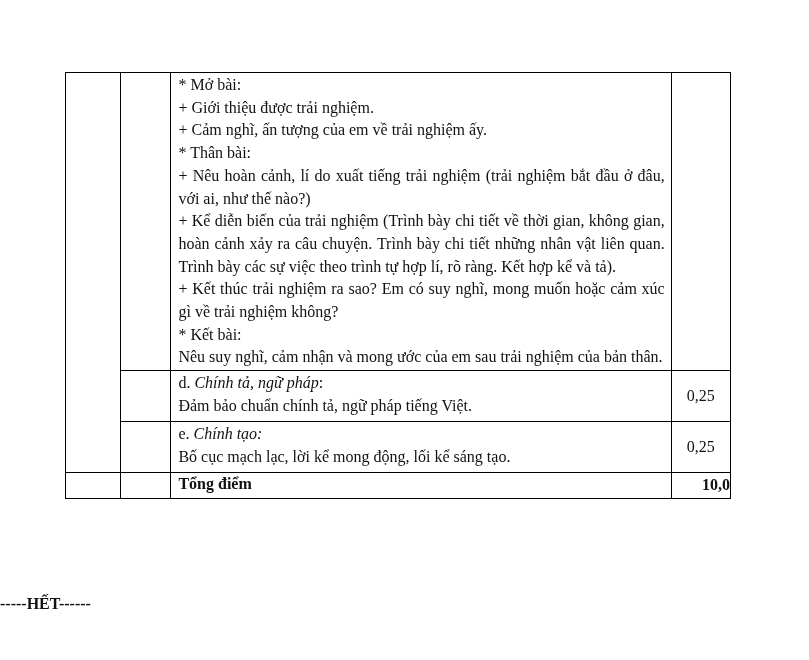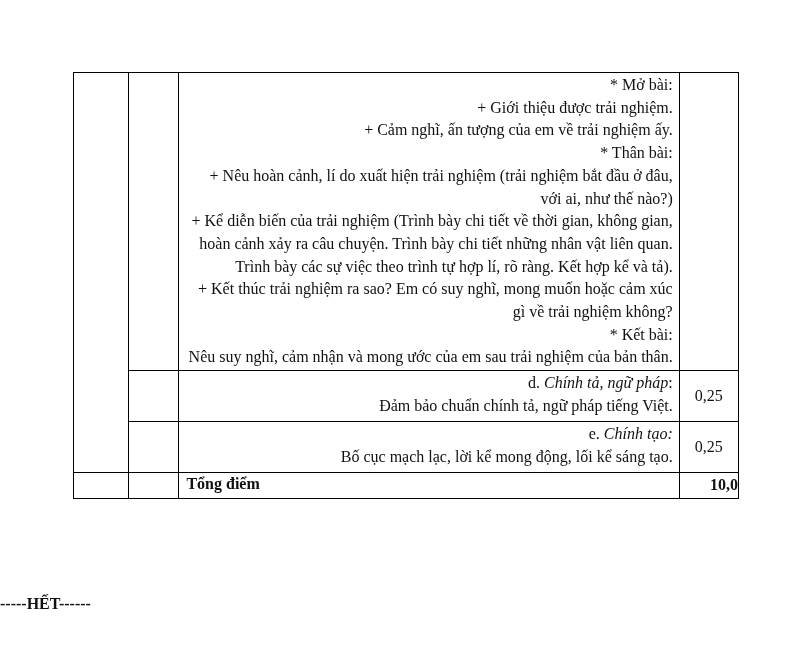--- a/index.html
+++ b/index.html
@@ -1,26 +1,26 @@
 <!DOCTYPE html>
 <html><head>
   <meta charset="utf-8">
   <style>
     html, body { margin: 0; padding: 0; background: #ffffff; }
     body { width: 809px; height: 660px; position: relative; overflow: hidden;
            font-family: "Liberation Serif", "DejaVu Serif", serif; color: #111; }
-    table.rubric { position: absolute; left: 73px; top: 72px; border-collapse: collapse;
+    table.rubric { position: absolute; left: 65px; top: 72px; border-collapse: collapse;
                    width: 666px; font-size: 16px; line-height: 22.7px; font-family: Liberation Serif, serif; }
     table.rubric td { border: 1.3px solid #000; padding: 0; vertical-align: top; }
     td.c1 { width: 55px; }
     td.c2 { width: 51px; }
     td.c3 { width: 497px; padding: 0 6px 0 7px !important; }
     td.c4 { width: 59px; text-align: center; vertical-align: middle !important; }
     .just { text-align: justify; }
-    .line { display: block; text-align: right; }
+    .line { display: block; }
     .r-main td.c3 { padding-top: 1px !important; padding-bottom: 1px !important; }
     .r-small td { height: 49px; }
     .r-small td.c3 { padding-top: 1px !important; }
     .r-total td { height: 25px; vertical-align: middle; }
     .r-total td.c3 { font-weight: bold; }
     .r-total td.c4 { font-weight: bold; text-align: right; }
     em { font-style: italic; }
     .footer { position: absolute; left: 0; width: 809px; top: 595px; text-align: left;
               font-size: 16px; }
     .footer b { font-weight: bold; }
@@ -31,21 +31,21 @@
 <table class="rubric">
   <tbody>
       <tr class="r-main">
     <td class="c1" rowspan="3"></td>
     <td class="c2"></td>
     <td class="c3 just">
       <span class="line">* Mở bài:</span>
       <span class="line">+ Giới thiệu được trải nghiệm.</span>
       <span class="line">+ Cảm nghĩ, ấn tượng của em về trải nghiệm ấy.</span>
       <span class="line">* Thân bài:</span>
-      <span class="line">+ Nêu hoàn cảnh, lí do xuất hiện trải nghiệm (trải nghiệm bắt đầu ở đâu, với ai, như thế nào?)</span>
+      <span class="line">+ Nêu hoàn cảnh, lí do xuất tiếng trải nghiệm (trải nghiệm bắt đầu ở đâu, với ai, như thế nào?)</span>
       <span class="line">+ Kể diễn biến của trải nghiệm (Trình bày chi tiết về thời gian, không gian, hoàn cảnh xảy ra câu chuyện. Trình bày chi tiết những nhân vật liên quan. Trình bày các sự việc theo trình tự hợp lí, rõ ràng. Kết hợp kể và tả).</span>
       <span class="line">+ Kết thúc trải nghiệm ra sao? Em có suy nghĩ, mong muốn hoặc cảm xúc gì về trải nghiệm không?</span>
       <span class="line">* Kết bài:</span>
       <span class="line">Nêu suy nghĩ, cảm nhận và mong ước của em sau trải nghiệm của bản thân.</span>
     </td>
     <td class="c4"></td>
   </tr>
   <tr class="r-small">
     <td class="c2"></td>
     <td class="c3">

